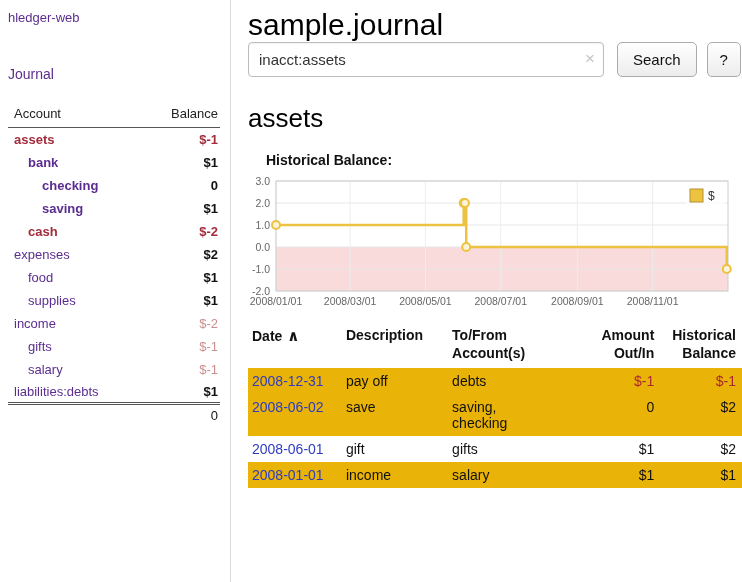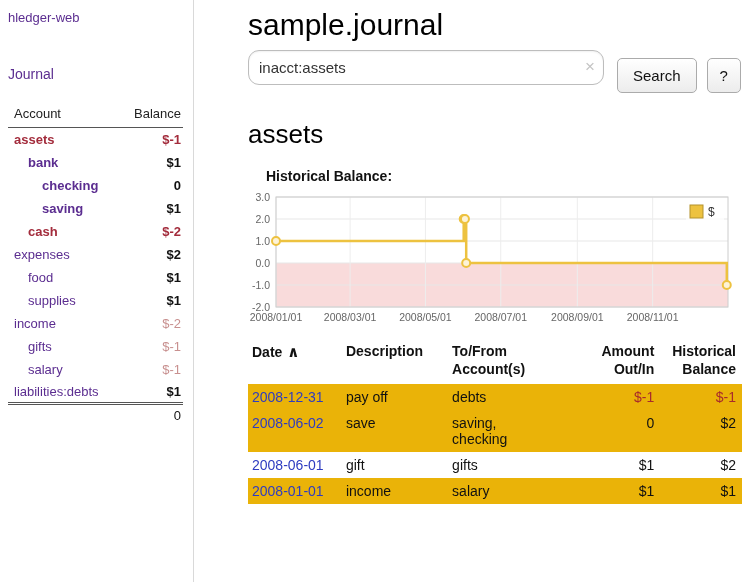--- a/index.html
+++ b/index.html
@@ -1,21 +1,21 @@
 <!DOCTYPE html>
 <html><head>
 <meta charset="utf-8">
 <style>
   * { margin:0; padding:0; box-sizing:border-box; }
   html,body { width:742px; height:582px; }
   body { font-family:"Liberation Sans","DejaVu Sans",sans-serif; background:#fff; color:#111; position:relative; overflow:hidden; }
   a { text-decoration:none; cursor:pointer; }
 
   
-  .sidebar { position:absolute; left:0; top:0; bottom:0; width:194px; border-right:1px solid #d9d9d9; padding:10px 10px 0 8px; }
+  .sidebar { position:absolute; left:0; top:0; bottom:0; width:231px; border-right:1px solid #d9d9d9; padding:10px 10px 0 8px; }
   .plink { color:#5b2d90; }
   .app-title { display:block; font-size:13px; }
   .journal-link { display:block; font-size:14px; margin-top:41px; }
   table.acct { width:100%; border-collapse:collapse; margin-top:20px; font-size:13px; }
   table.acct th { font-weight:400; text-align:left; padding:4px 2px 6px; border-bottom:1px solid #555; font-size:13px; color:#222;margin-left:20px; }
   table.acct th.r, table.acct td.r { text-align:right; }
   table.acct td { padding:3px 2px; height:23px; vertical-align:middle; }
   .bal { font-weight:700; color:#111; }
   .bold { font-weight:700; }
   .red { color:#a32c3c; }
@@ -24,23 +24,23 @@
   .ind2 { padding-left:20px !important; }
   .ind3 { padding-left:34px !important; }
   tr.total td { border-top:3px double #555; }
   .total-val { font-weight:400; }
 
   
   .main { position:absolute; left:248px; top:0; width:494px; padding-top:8px; }
   h1.page-title { font-size:30px; font-weight:400; color:#000; }
   .searchrow { display:flex; align-items:center; margin-bottom:26px; }
   .searchbox { position:relative; }
-  .searchbox input { width:356px; height:35px; border:1px solid #bdbdbd; border-radius:11px; font-size:15px; padding:0 30px 0 10px; color:#333; font-family:inherit; box-shadow:inset 0 1px 2px rgba(0,0,0,0.06); }
+  .searchbox input { width:356px; height:35px; border:1px solid #bdbdbd; border-radius:4px; font-size:15px; padding:0 30px 0 10px; color:#333; font-family:inherit; box-shadow:inset 0 1px 2px rgba(0,0,0,0.06); }
   .clear-x { position:absolute; right:9px; top:8px; color:#c4c4c4; font-size:17px; line-height:17px; cursor:pointer; }
-  .btn { height:35px; border:1px solid #ababab; border-radius:5px; background:linear-gradient(#ffffff,#ececec); font-size:15px; color:#111; padding:0 15px; margin-left:13px; font-family:inherit; cursor:pointer;margin-top:16px; }
+  .btn { height:35px; border:1px solid #ababab; border-radius:5px; background:linear-gradient(#ffffff,#ececec); font-size:15px; color:#111; padding:0 15px; margin-left:13px; font-family:inherit; cursor:pointer; }
   .btn.help { padding:0 12px; margin-left:10px; }
   h2.acct-heading { font-size:26px; font-weight:400; margin-bottom:18px; color:#000; }
   .chart-title { font-size:14px; font-weight:700; margin-bottom:6px;margin-left:18px; }
   .chart svg { display:block; }
 
   .reg { width:100%; border-collapse:collapse; font-size:14px; margin-top:12px; table-layout:fixed; }
   .reg th { font-size:14px; font-weight:700; text-align:left; vertical-align:top; padding:2px 6px 6px 0; line-height:1.3; }
   .reg th.r, .reg td.r { text-align:right; }
   .reg td { padding:5px 6px 5px 0; vertical-align:top; white-space:pre-line; }
   .reg td.date-cell { white-space:nowrap; padding-left:4px; }

